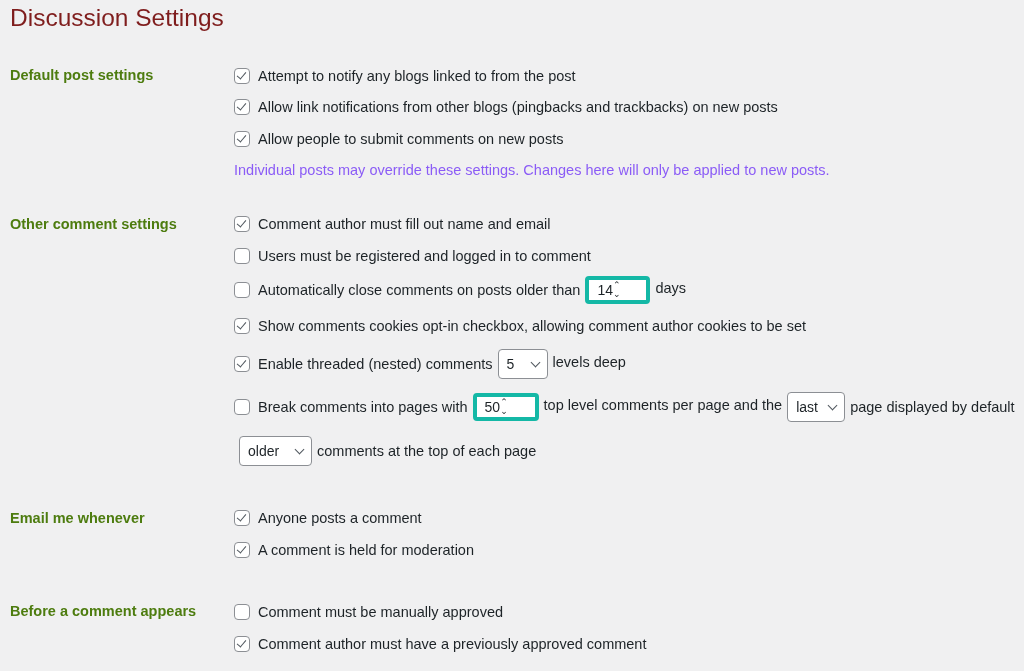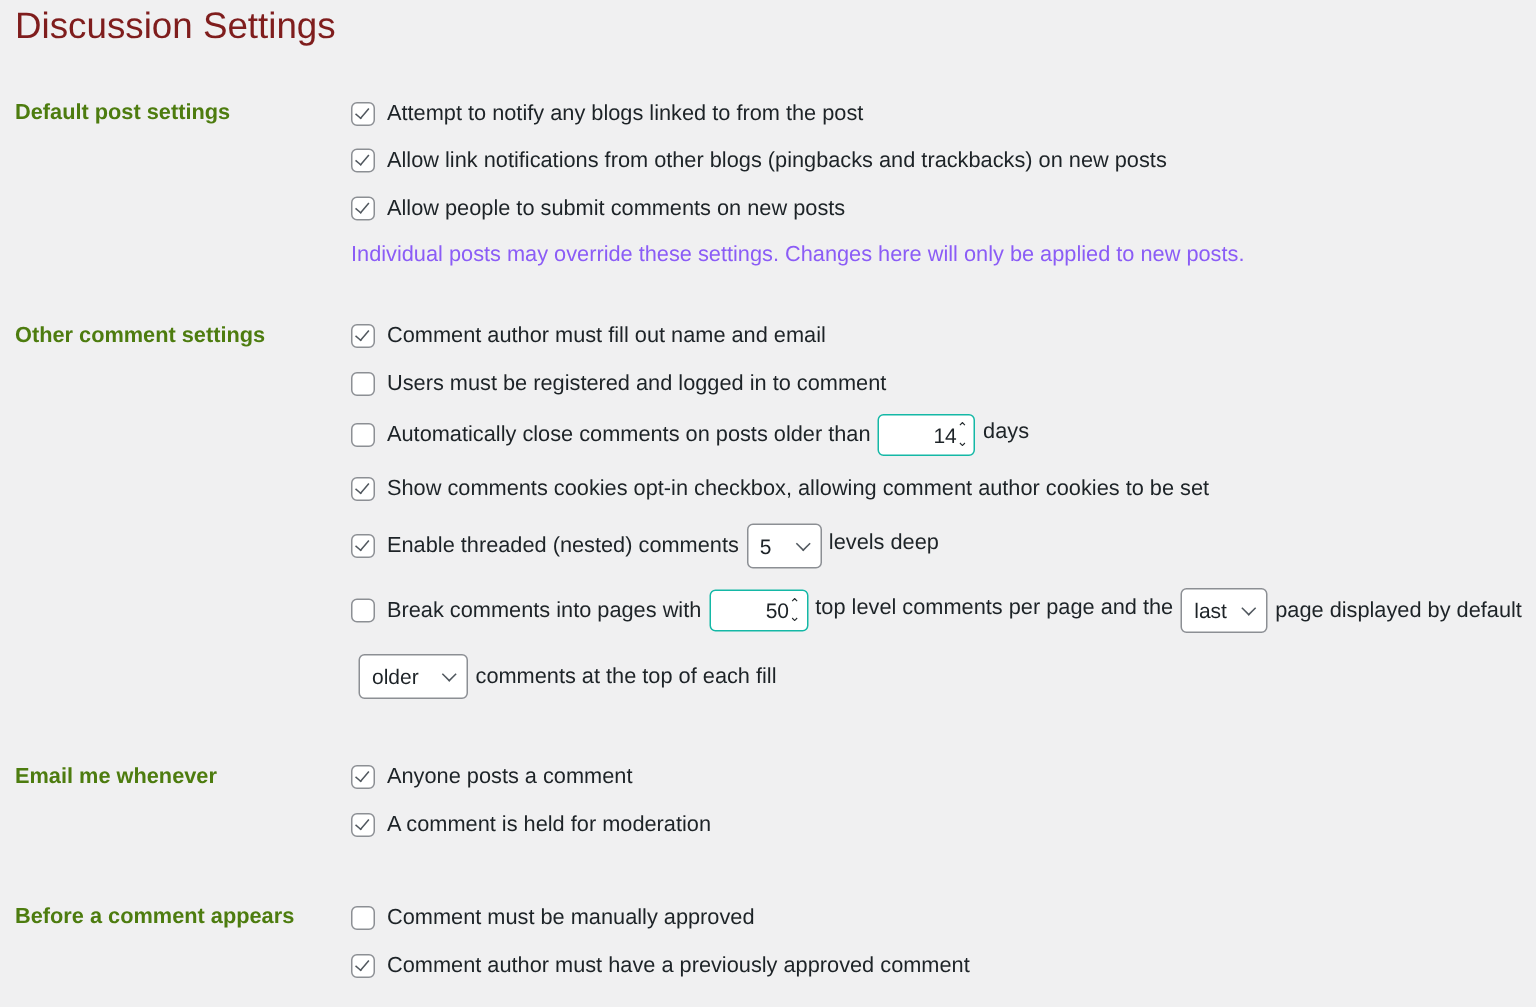--- a/index.html
+++ b/index.html
@@ -24,22 +24,22 @@
     width:14px; height:14px; border:1px solid #8c8f94; border-radius:4px;
     background:#fff; margin-right:8px; position:relative; flex:none;
     box-sizing:border-box; width:16px; height:16px;
   }
   .cb.checked::after {
     content:""; position:absolute; left:4px; top:1px; width:4px; height:8px;
     border:solid #50575e; border-width:0 1.6px 1.6px 0; transform:rotate(40deg);
   }
   .desc { color:#8b5cf6; }
   .num {
-    display:inline-flex; align-items:center; justify-content:flex-end;
-    height:28px; border:1px solid #14b8a6; border-radius:4px; background:#fff;
+    display:inline-flex; align-items:center; justify-content:flex-start;
+    height:28px; border:4px solid #14b8a6; border-radius:4px; background:#fff;
     box-sizing:border-box; padding:0 4px 0 8px; margin:0 5px; font-size:14px;
   }
   .spin { display:flex; flex-direction:column; font-size:9px; line-height:9px; color:#1d2327; }
   .sel {
     display:inline-flex; align-items:center; justify-content:space-between;
     height:30px; border:1px solid #8c8f94; border-radius:4px; background:#fff;
     box-sizing:border-box; padding:0 8px; margin:0 5px; font-size:14px;
   }
   .chev {
     width:6px; height:6px; border:solid #50575e; border-width:0 1.5px 1.5px 0;
@@ -115,21 +115,21 @@
     <span>last</span>
     <span class="chev"></span>
   </span>
   <span>page displayed by default</span>
 </div>
 <div class="row" style="top:436px">
   <span class="sel" style="width:73px">
     <span>older</span>
     <span class="chev"></span>
   </span>
-  <span>comments at the top of each fill</span>
+  <span>comments at the top of each page</span>
 </div>
 
 <div class="section-label" style="top:510px">Email me whenever</div>
 <label class="row" style="top:510px">
   <span class="cb checked"></span>
   <span>Anyone posts a comment</span>
 </label>
 <label class="row" style="top:542px">
   <span class="cb checked"></span>
   <span>A comment is held for moderation</span>

